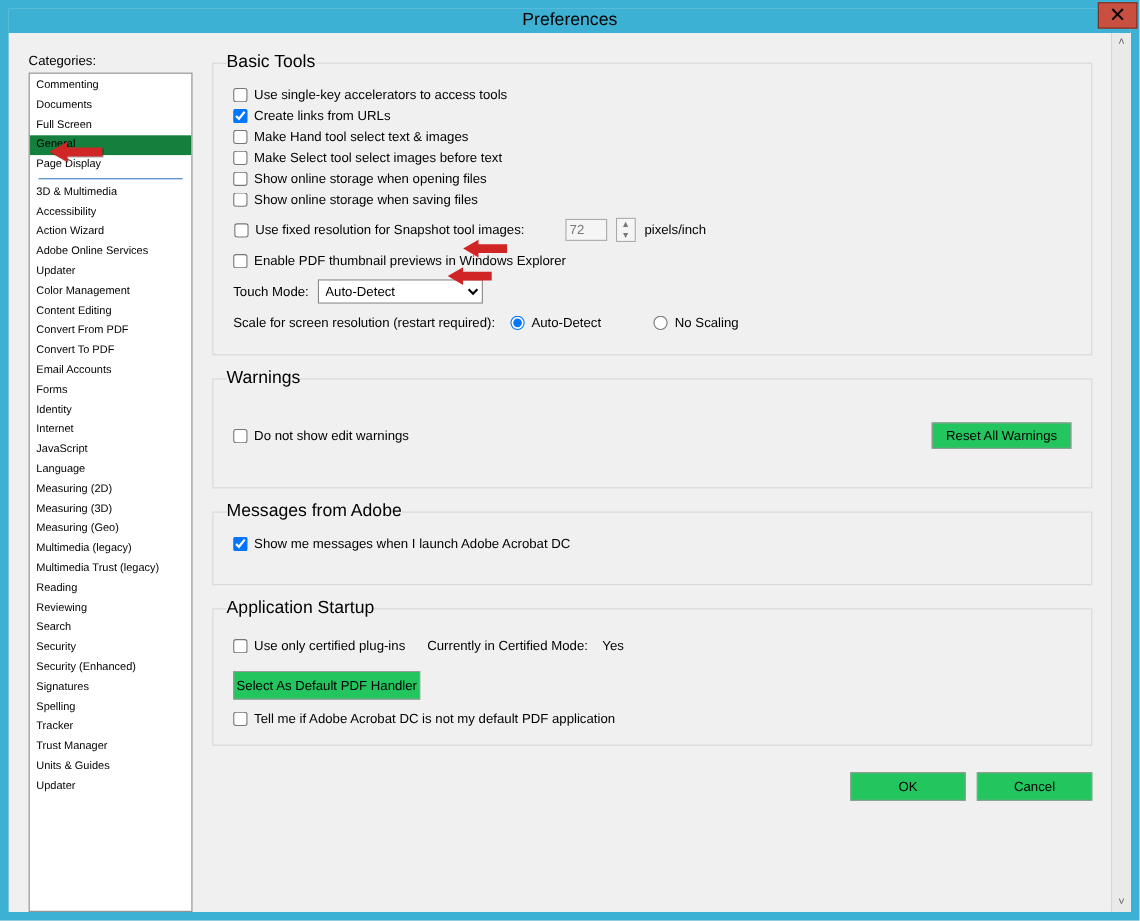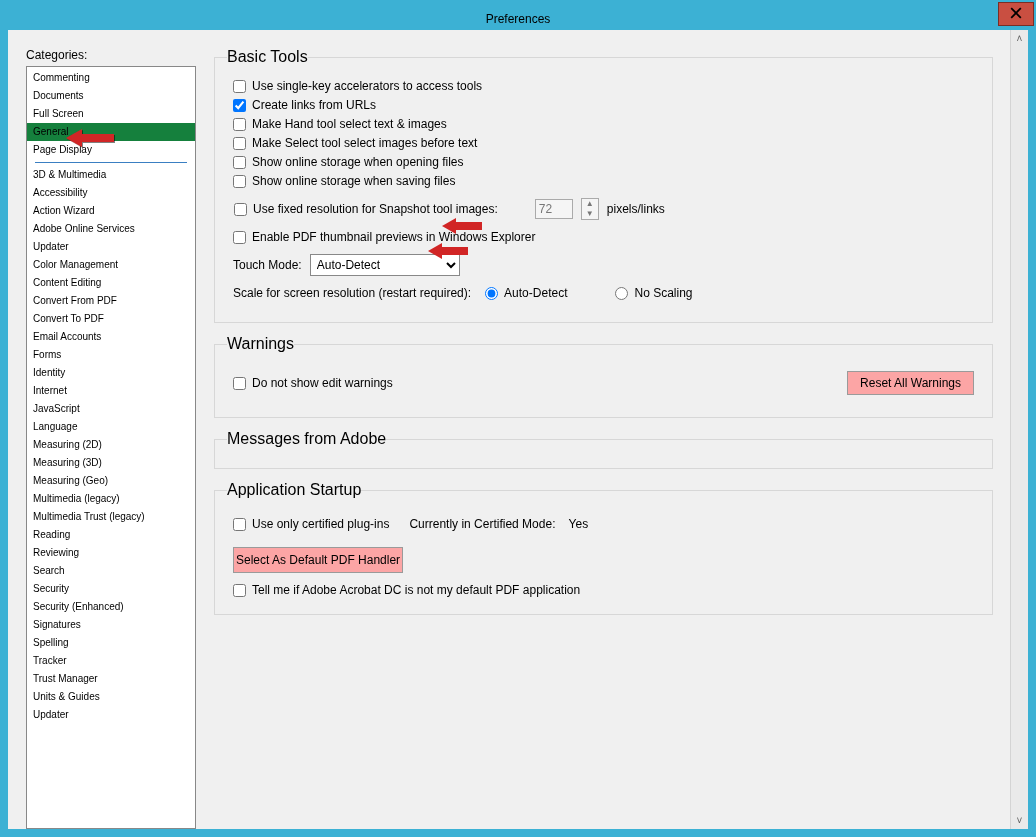--- a/index.html
+++ b/index.html
@@ -23,21 +23,21 @@
   }
   .titlebar {
     position: relative;
     height: 22px;
     background: #3cb1d4;
     display: flex;
     align-items: center;
     justify-content: center;
   }
   .titlebar .title {
-    font-size: 12px;
+    font-size: 16px;
     color: #000;
     text-align: center;
   }
   .close-btn {
     position: absolute;
     right: -6px;
     top: -6px;
     width: 34px;
     height: 22px;
     background: #c94f41;
@@ -80,21 +80,21 @@
     left: 0; right: 0;
   }
   .main-area {
     flex: 1;
     margin-right: 17px;
     padding: 18px 18px 0 18px;
     display: flex;
     box-sizing: border-box;
   }
   .sidebar {
-    width: 170px;
+    width: 149px;
     display: flex;
     flex-direction: column;
   }
   .sidebar-label {
     margin-bottom: 4px;
     font-size: 12px;
   }
   .cat-list {
     flex: 1;
     background: #fff;
@@ -184,32 +184,32 @@
     font-size: 12px;
     height: 22px;
     border: 1px solid #888;
     background: #fff;
     padding: 0 2px;
     width: 150px;
   }
   .btn {
     font-family: inherit;
     font-size: 12px;
-    background: #fca5a5;
+    background: #22c55e;
     border: 1px solid #9a9a9a;
     padding: 4px 12px;
     cursor: pointer;
     min-width: 80px;
     box-sizing: border-box;
   }
   .warnings-row {
     display:flex;
     align-items:center;
     justify-content:space-between;
-    margin: 10px 6px;
+    margin: 23px 6px;
   }
   .startup-mode-row {
     display:flex;
     align-items:center;
     gap: 20px;
     margin: 10px 6px;
   }
   .dialog-buttons {
     display:flex;
     justify-content:flex-end;
@@ -331,21 +331,21 @@
             <label class="check-row" style="margin:1px">
               <input type="checkbox" style="">
               <span>Use fixed resolution for Snapshot tool images:</span>
             </label>
             <span style="width:20px"></span>
             <input class="num-input" disabled="" value="72" style="">
             <div class="spinner">
               <div>▲</div>
               <div>▼</div>
             </div>
-            <span>pixels/links</span>
+            <span>pixels/inch</span>
           </div>
 
           <label class="check-row">
             <input type="checkbox" style="">
             <span>Enable PDF thumbnail previews in Windows Explorer</span>
           </label>
 
           <div class="subrow">
             <span>Touch Mode:</span>
             <select class="dropdown">
@@ -373,20 +373,24 @@
             <label class="check-row" style="margin:0">
               <input type="checkbox" style="">
               <span>Do not show edit warnings</span>
             </label>
             <button class="btn">Reset All Warnings</button>
           </div>
         </fieldset>
 
         <fieldset class="group">
           <legend>Messages from Adobe</legend>
+          <label class="check-row" style="margin-bottom:18px">
+            <input type="checkbox" checked="" style="">
+            <span>Show me messages when I launch Adobe Acrobat DC</span>
+          </label>
         </fieldset>
 
         <fieldset class="group">
           <legend>Application Startup</legend>
           <div class="startup-mode-row">
             <label class="check-row" style="margin:0">
               <input type="checkbox" style="">
               <span>Use only certified plug-ins</span>
             </label>
             <span>
@@ -397,20 +401,24 @@
           </div>
           <div style="margin:16px 6px 10px 6px">
             <button class="btn" style="padding:5px 2px">Select As Default PDF Handler</button>
           </div>
           <label class="check-row">
             <input type="checkbox" style="">
             <span>Tell me if Adobe Acrobat DC is not my default PDF application</span>
           </label>
         </fieldset>
 
+        <div class="dialog-buttons">
+          <button class="btn">OK</button>
+          <button class="btn">Cancel</button>
+        </div>
 
         <div class="red-arrow" style="left:-130px; top:77px;">
           <svg width="50" height="26">
               <defs>
                 <filter id="s1" x="-20%" y="-20%" width="140%" height="140%">
                   <feDropShadow dx="1" dy="1" stdDeviation="0.6" flood-opacity="0.5"></feDropShadow>
                 </filter>
               </defs>
           <polygon points="0,13 16,4 16,9 48,9 48,17 16,17 16,22" fill="#d12525" filter="url(#s1)"></polygon>
             </svg>

